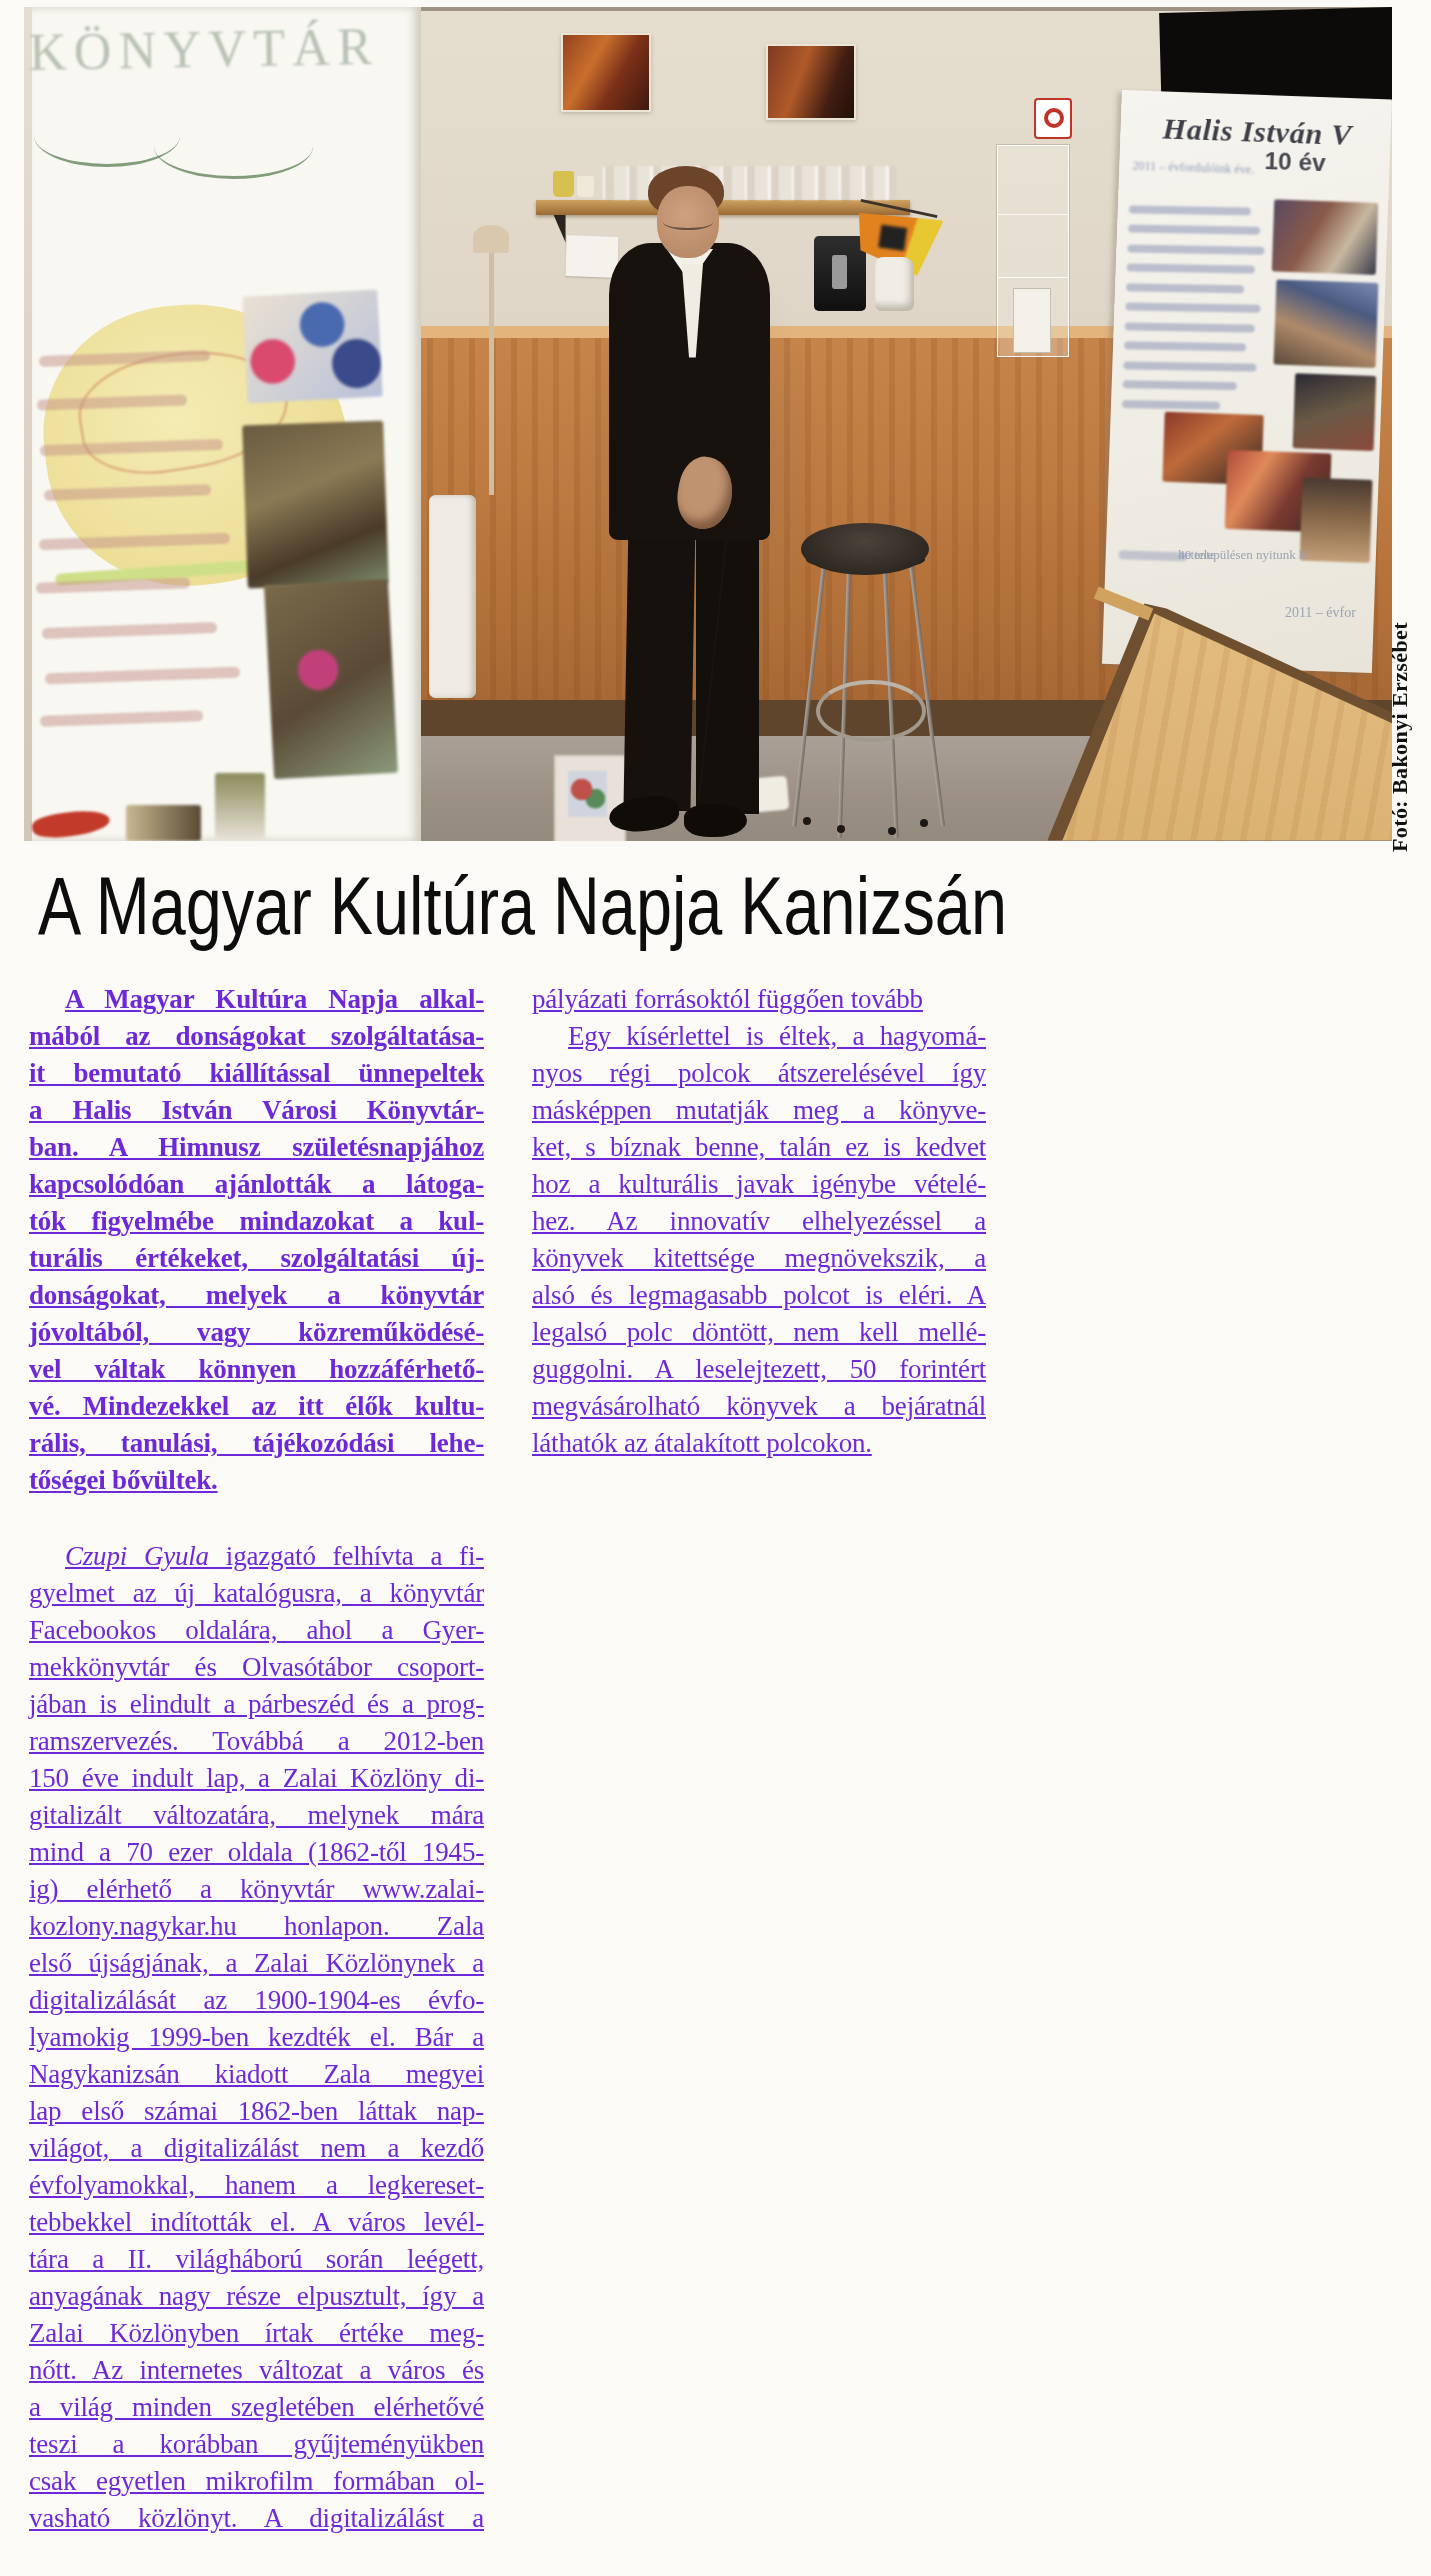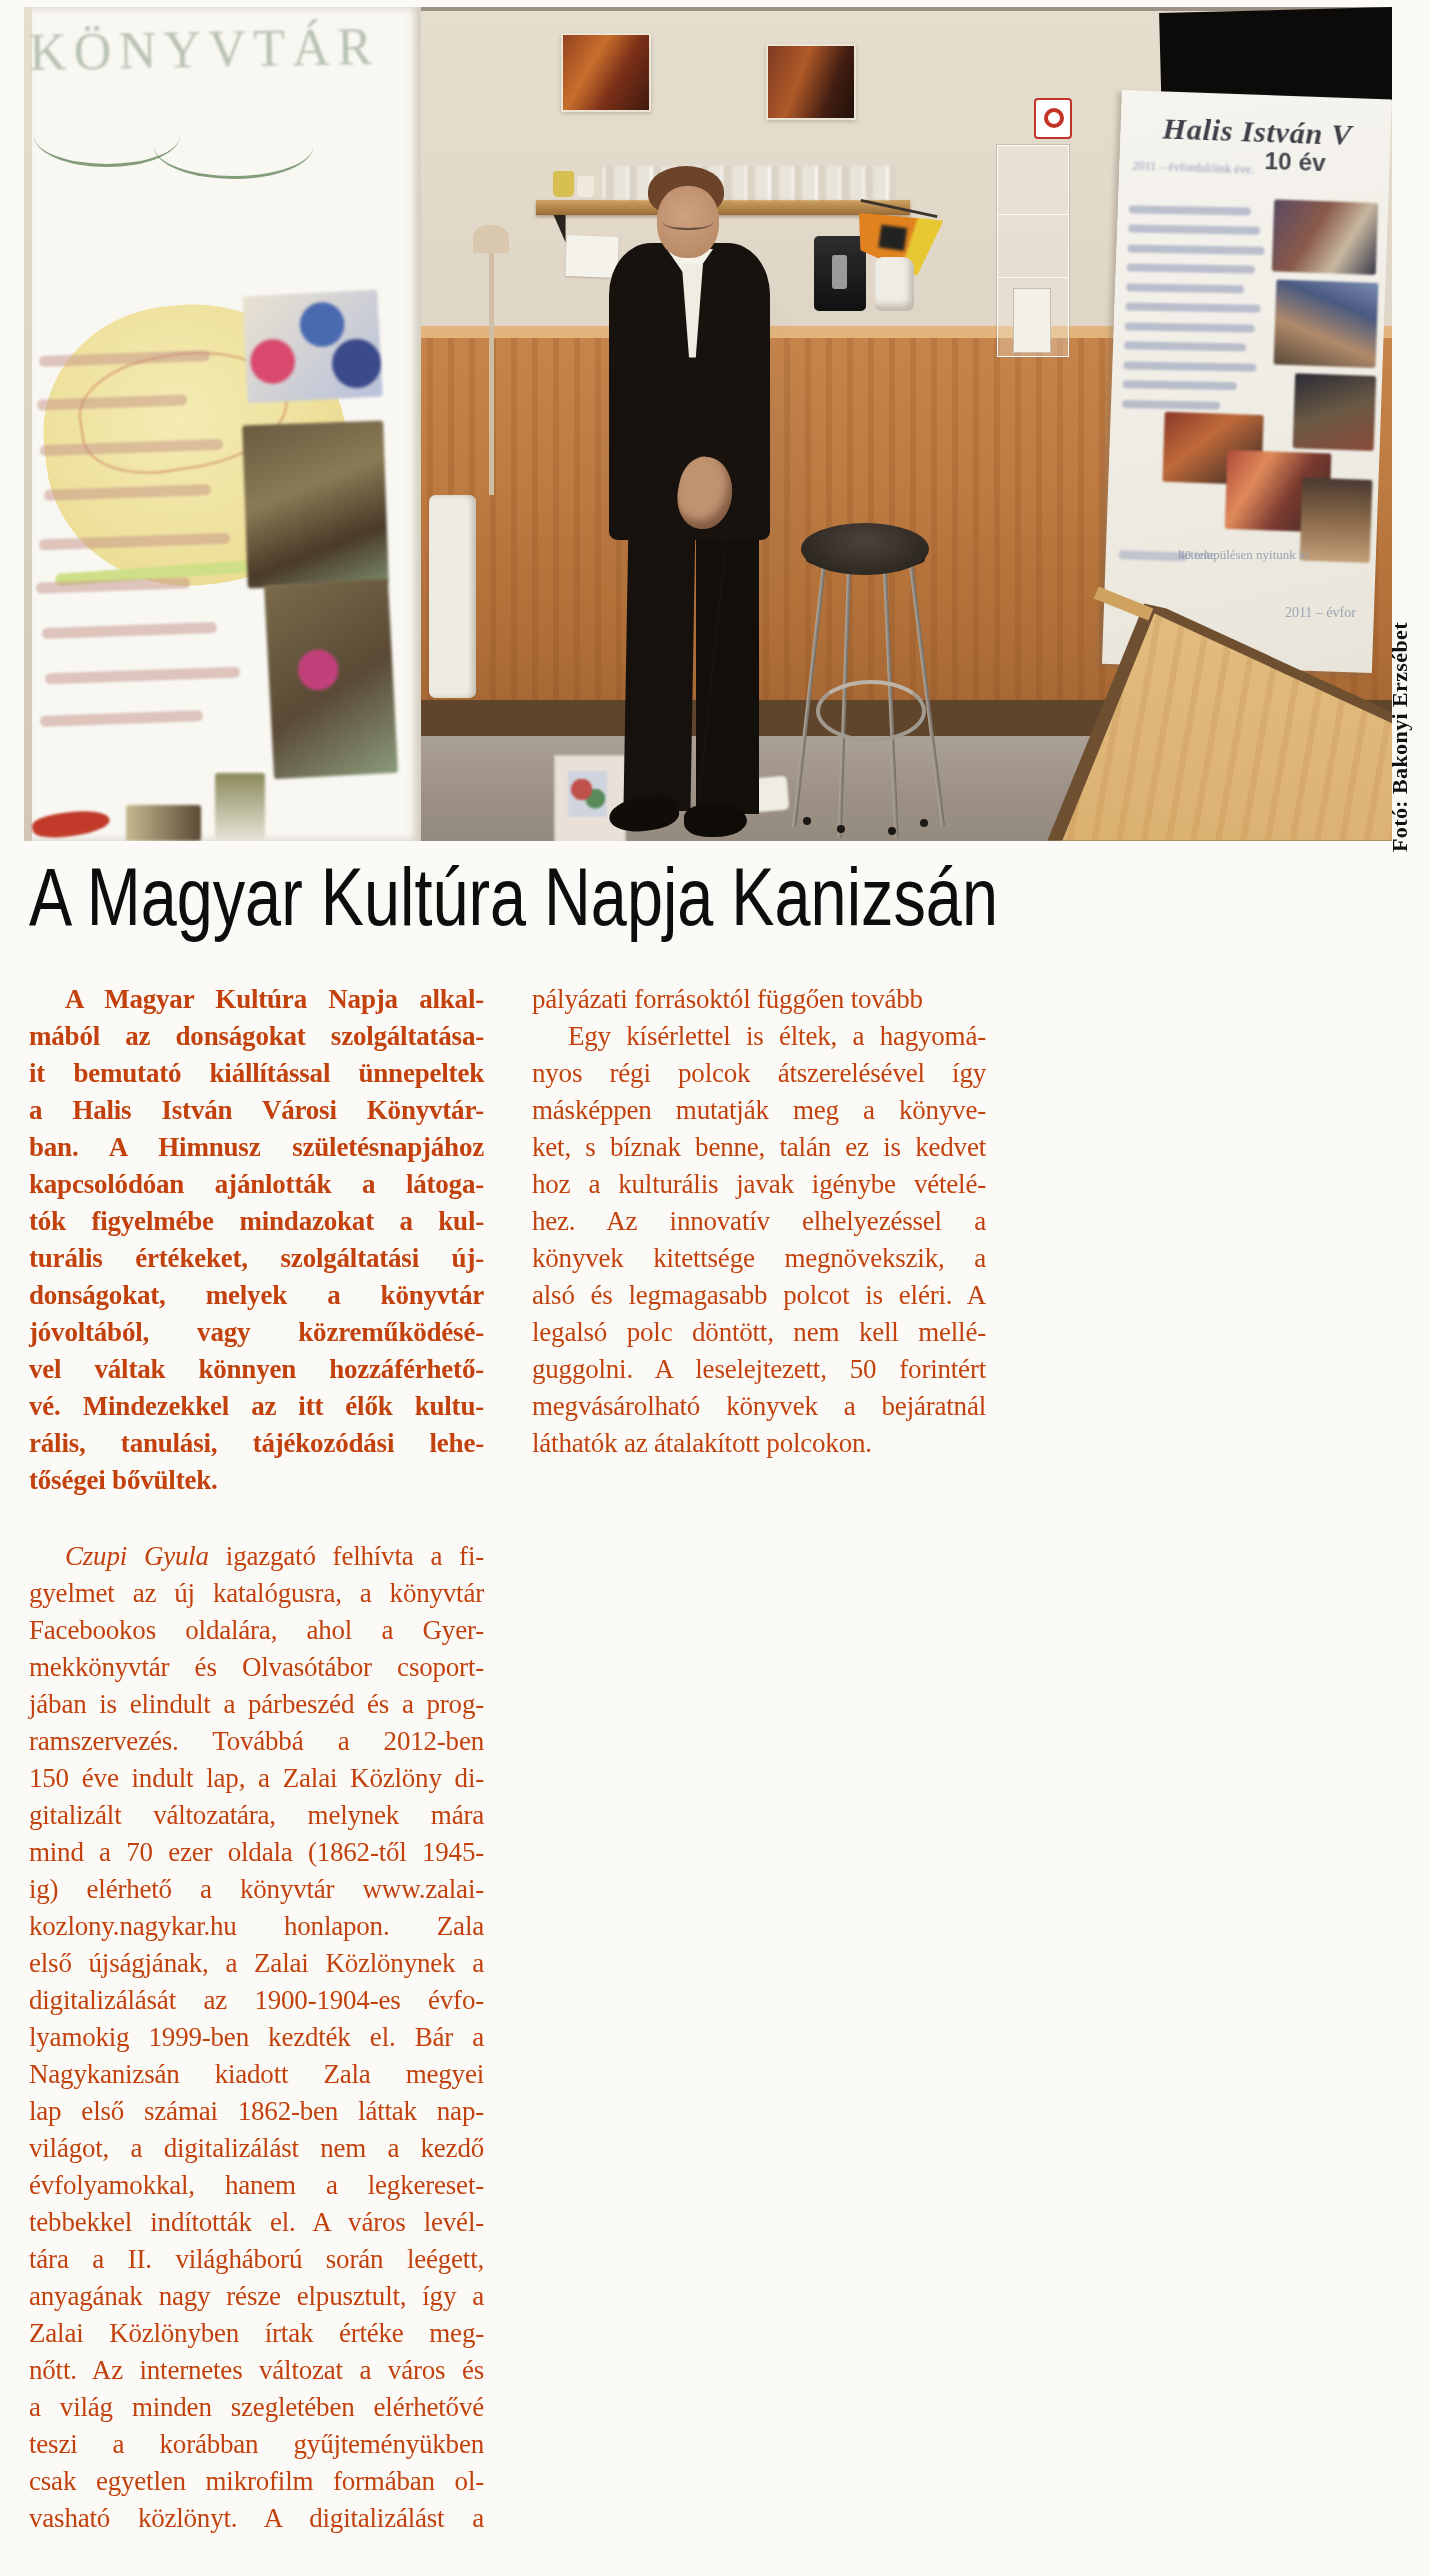--- a/index.html
+++ b/index.html
@@ -170,26 +170,26 @@
     clip-path:polygon(1038px 834px,1130px 607px,1368px 717px,1368px 834px);}
   .easelstrip{left:1070px;top:590px;width:59px;height:13px;background:#cfa260;transform:rotate(22deg);}
 
   
   .photo-caption{position:absolute;left:1387px;top:616px;width:41px;height:236px;
     writing-mode:vertical-rl;transform:rotate(180deg);
     font-family:"Liberation Serif",serif;font-weight:bold;font-size:22px;color:#111;
     letter-spacing:0.4px;text-align:left;}
 
   
-  .headline{position:absolute;left:29px;top:855px;margin:0;height:98px;font-weight:normal;}
+  .headline{position:absolute;left:29px;top:855px;margin:9px;height:98px;font-weight:normal;}
   .headline-inner{display:inline-block;font-family:"Liberation Sans",sans-serif;font-size:81px;
     line-height:1.05;color:#0d0d0d;transform:scaleX(.8);transform-origin:0 0;letter-spacing:0;white-space:nowrap;}
 
   
-  .col{position:absolute;top:981px;color:#c2410c;}
+  .col{position:absolute;top:981px;color:#6d28d9;text-decoration:underline;}
   .col1{left:29px;width:455px;}
   .col2{left:532px;width:454px;}
   .line{height:37px;line-height:37px;font-size:27px;letter-spacing:-0.2px;white-space:nowrap;
     text-align:justify;text-align-last:justify;overflow:visible;}
   .lead .line{font-weight:bold;}
   .para.endleft > div.line:last-of-type{text-align-last:left;}
   .para.ind > div.line:first-of-type{text-indent:36px;}
   .para.gap{margin-top:39px;}
 </style>
 </head>

